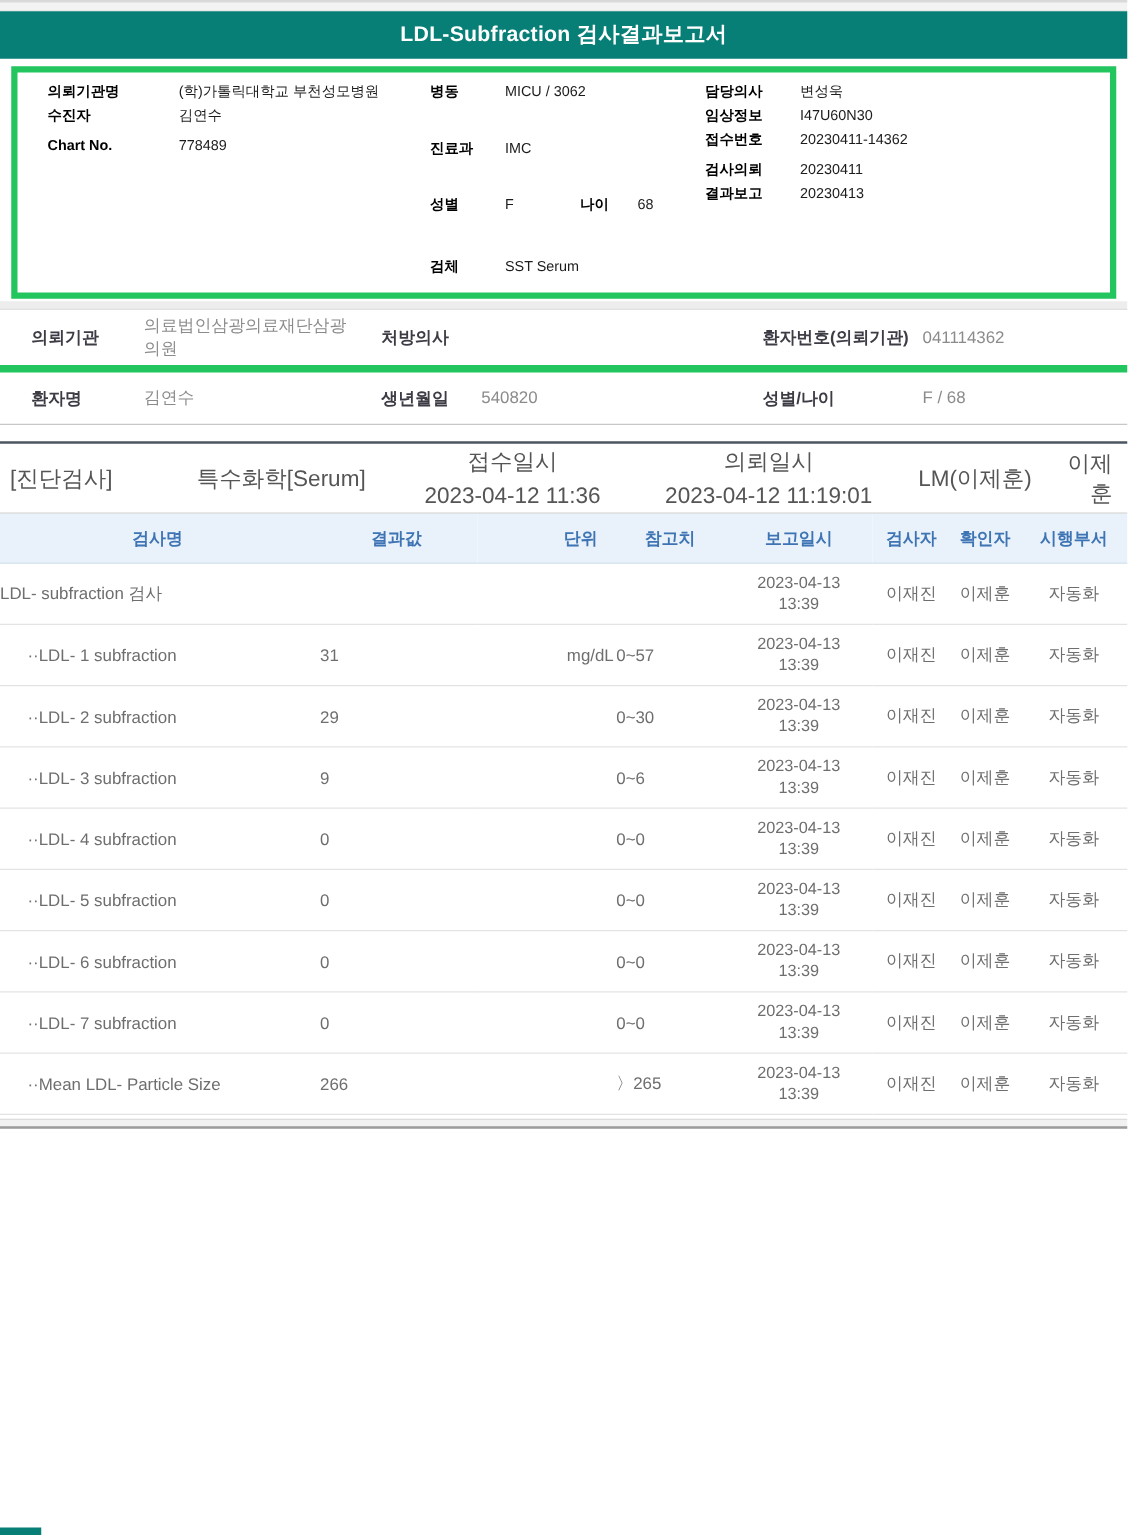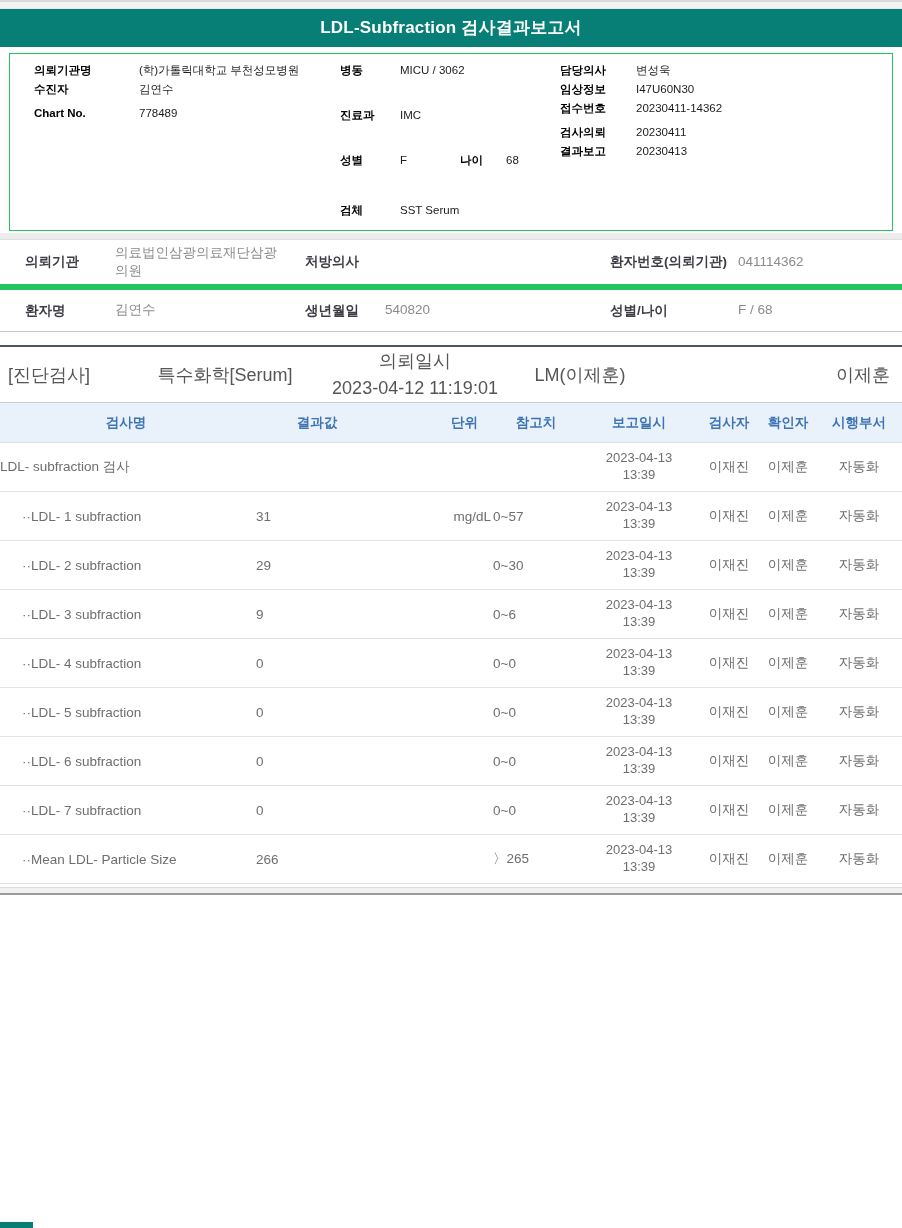--- a/index.html
+++ b/index.html
@@ -10,21 +10,21 @@
   }
   
   .top-strip { height:6px; background:#f3f3f3; border-top:2px solid #d9d9d9; border-bottom:1px solid #e7e7e7; }
   
   .title-bar {
     height:38px; background:#087f76; color:#ffffff; text-align:center;
     line-height:38px; font-size:17px; font-weight:bold; letter-spacing:.2px;
   }
   
   .info-box {
-    margin:6px 9px 0 9px; border:1px solid #22c55e;
+    margin:6px 9px 0 9px; border:5px solid #22c55e;
     padding:7px 0 10px 24px;
     display:grid; grid-template-columns:296px 216px auto;
     font-size:11.5px; line-height:1;
   }
   .info-col { display:flex; flex-direction:column; }
   .info-col.mid { padding-left:10px;gap:26px; }
   .info-col.right { padding-left:14px; }
   .irow { display:flex; align-items:center; height:19px; }
   .irow.gap { margin-top:5px; }
   .ilabel { font-weight:bold; color:#000; }
@@ -166,20 +166,24 @@
     <span class="pvalue">540820</span>
     <span class="plabel">성별/나이</span>
     <span class="pvalue">F / 68</span>
   </div>
 </div>
 
 <div class="results">
   <div class="section-row">
     <span class="s-dept">[진단검사]</span>
     <span class="s-cat">특수화학[Serum]</span>
+    <span class="s-dt">
+      <div>접수일시</div>
+      <div>2023-04-12 11:36</div>
+    </span>
     <span class="s-dt2">
       <div>의뢰일시</div>
       <div>2023-04-12 11:19:01</div>
     </span>
     <span class="s-lm">LM(이제훈)</span>
     <span class="s-sign">이제훈</span>
   </div>
 
   <table class="results-tbl">
     <colgroup>

